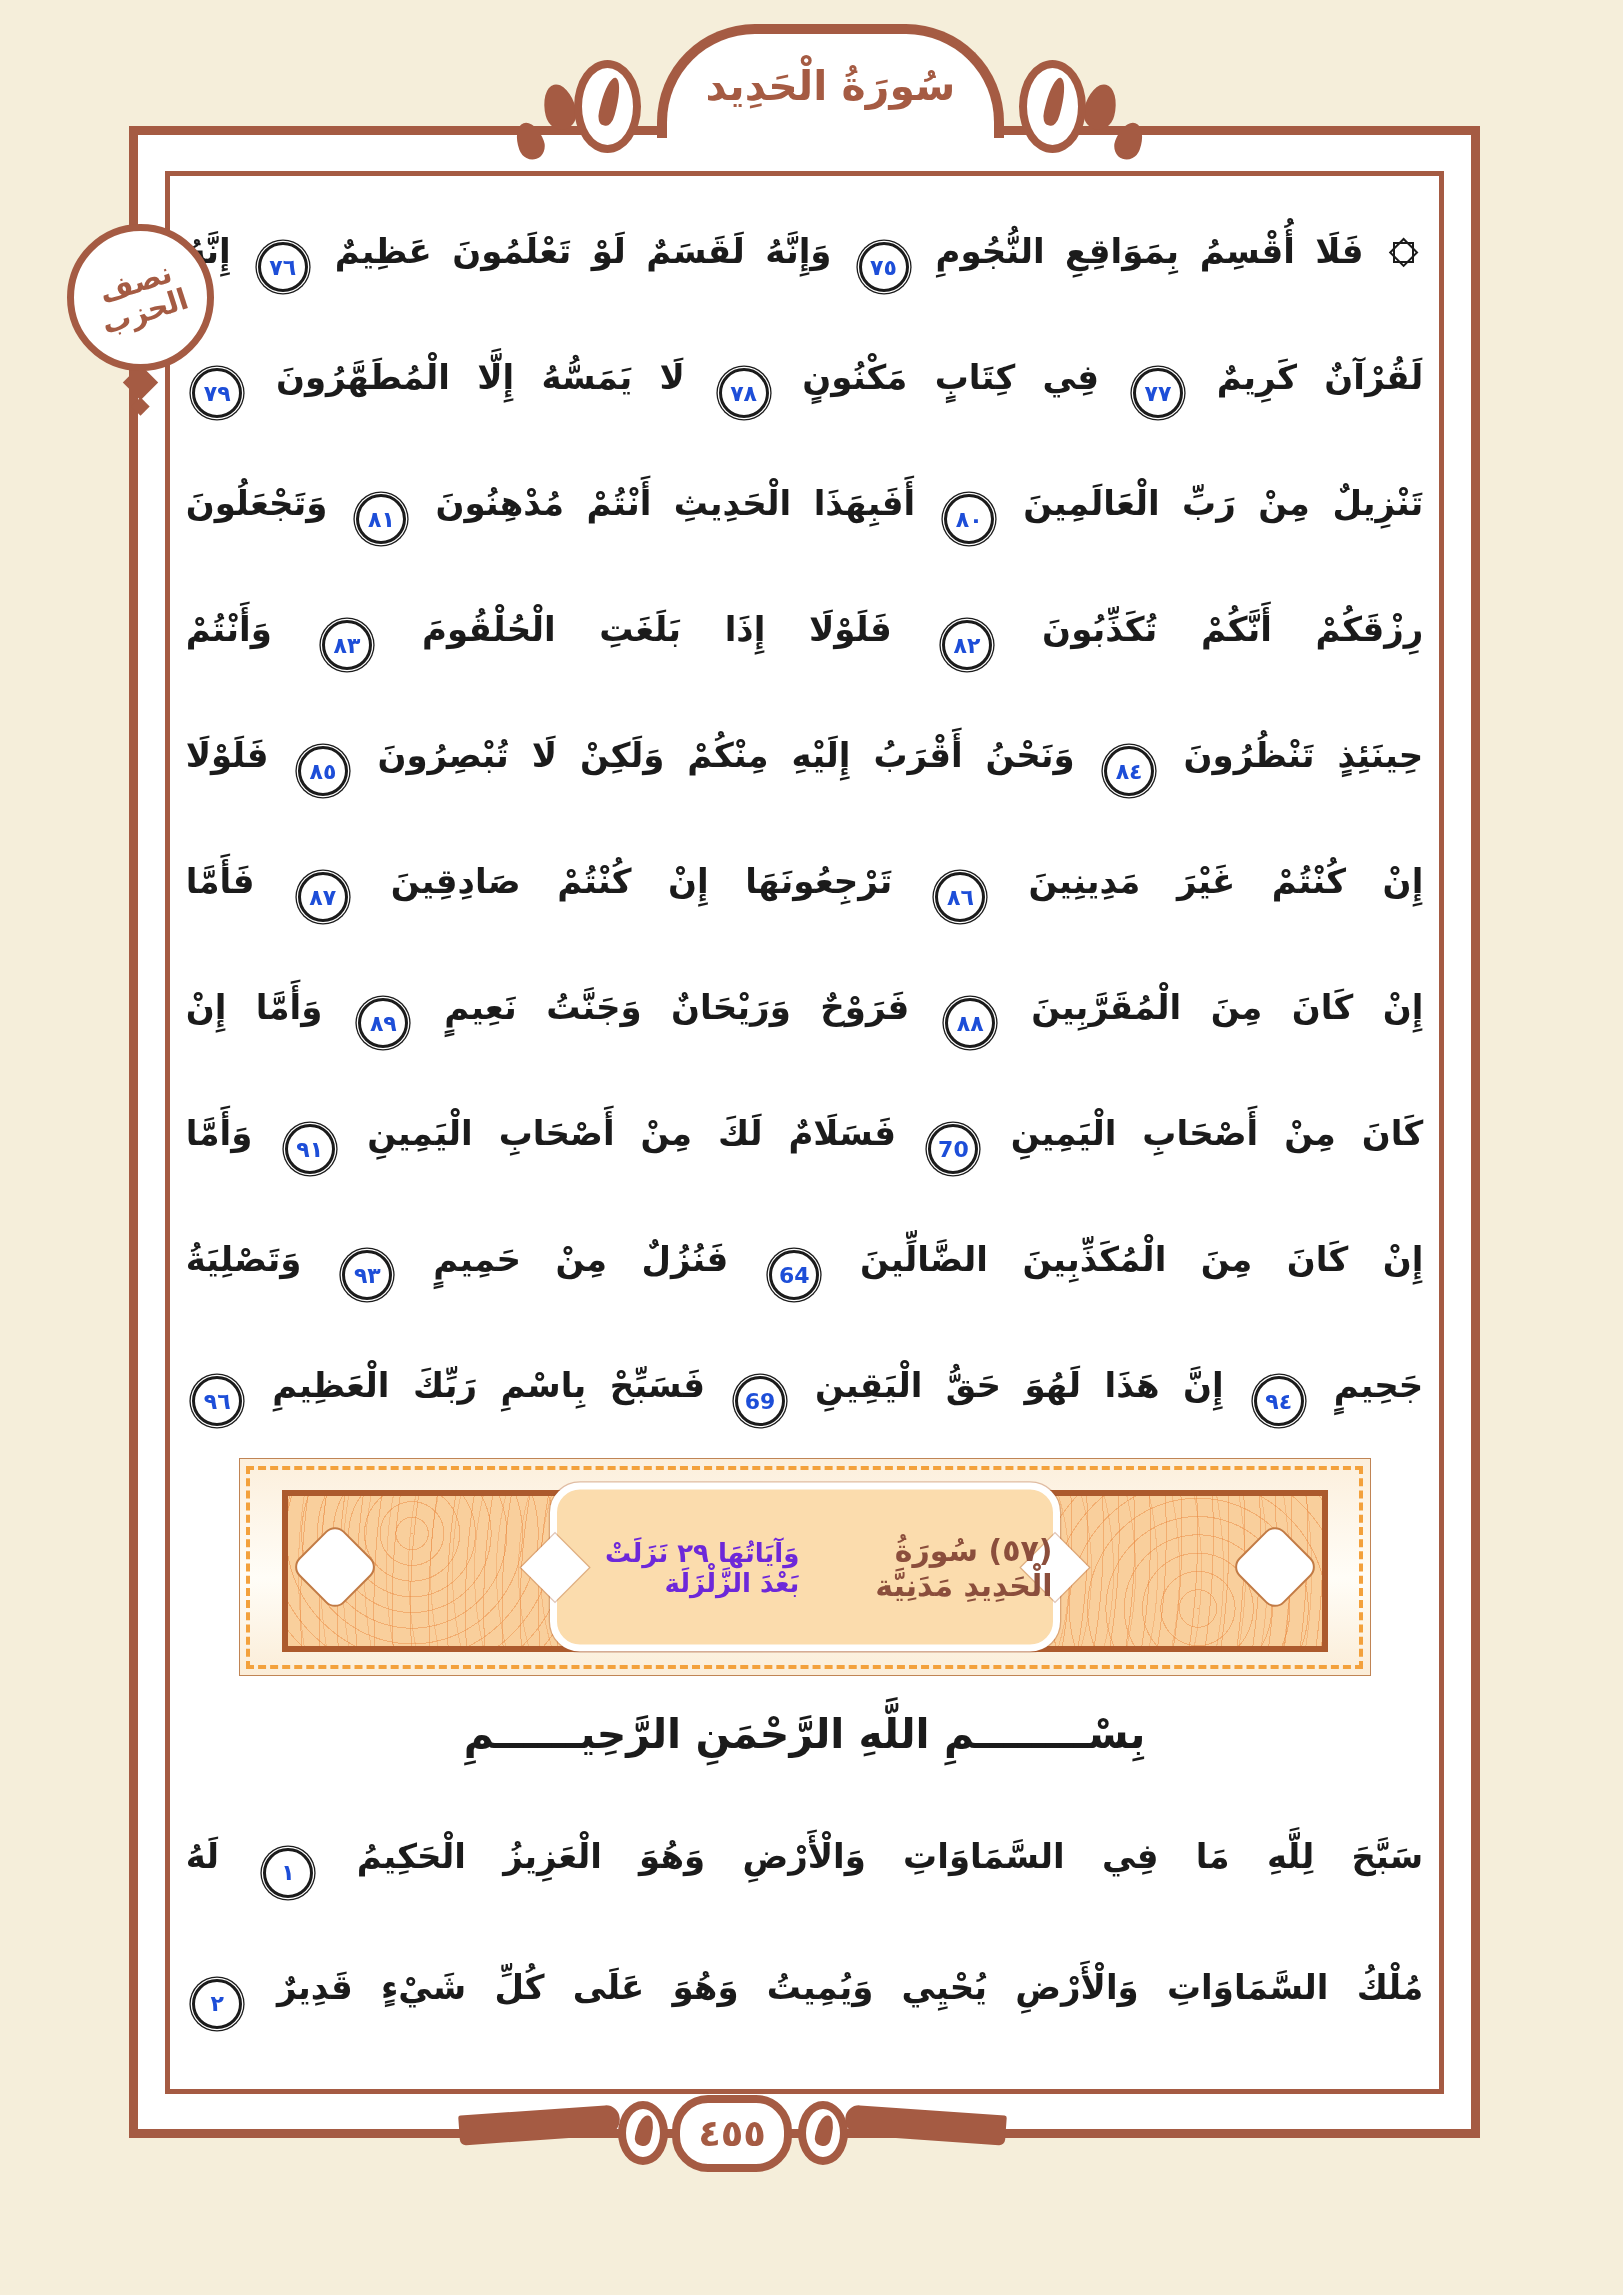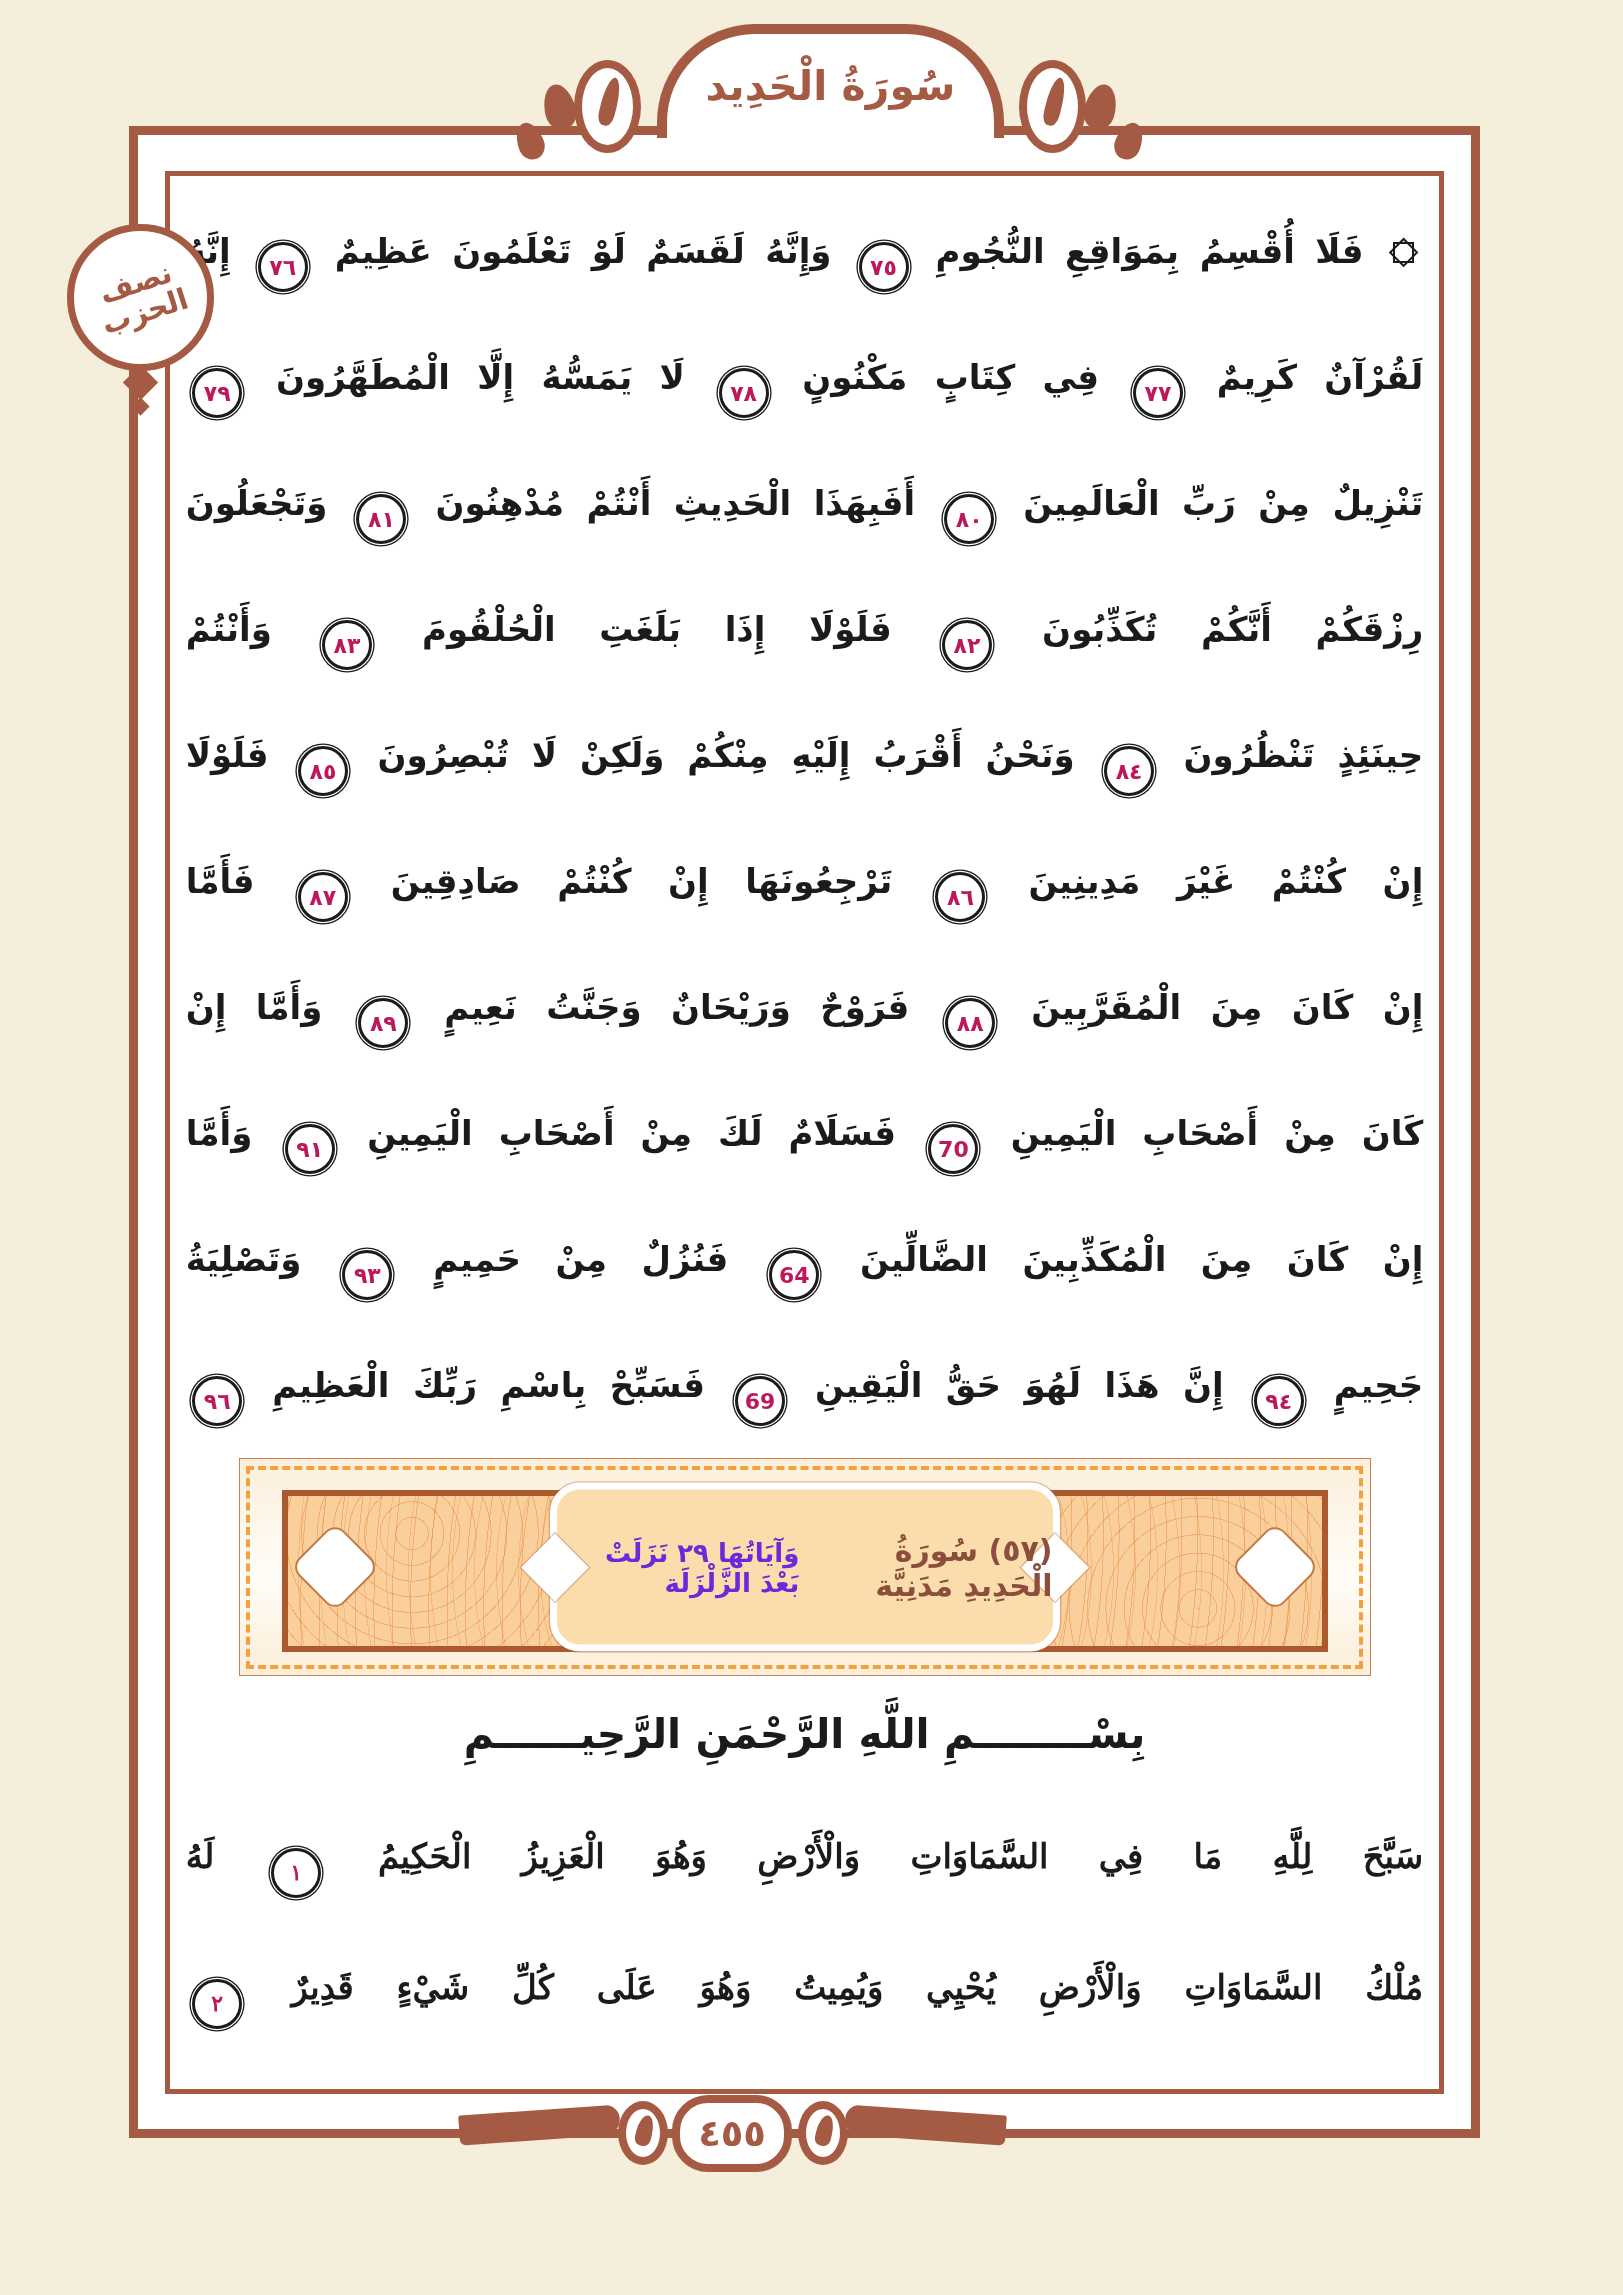--- a/index.html
+++ b/index.html
@@ -66,27 +66,27 @@
     background:#A55B43;transform:rotate(45deg);z-index:2;
   }
 
   
   .qline{
     height:126px;line-height:126px;
     direction:rtl;text-align:justify;text-align-last:justify;
     font-size:34px;font-weight:bold;color:#1B1B1B;
     white-space:normal;overflow:hidden;padding:0 9.2px;
   }
-  .qline-b{height:131px;line-height:131px;font-family:Liberation Serif, serif;}
+  .qline-b{height:131px;line-height:131px;}
   .vnum{
     display:inline-flex;align-items:center;justify-content:center;
     width:50px;height:50px;box-sizing:border-box;
     border:3.3px solid #1B1B1B;border-radius:50%;background:#FFFFFF;
     box-shadow:0 0 0 1.3px #FFFFFF,0 0 0 2.6px #1B1B1B;
-    font-size:22px;font-weight:bold;color:#be185d;
+    font-size:22px;font-weight:bold;color:#1d4ed8;
     vertical-align:-11.8px;margin:0 6.5px;line-height:normal;
   }
   .hizb{
     display:inline-block;width:29px;height:29px;position:relative;
     vertical-align:-3.9px;margin:0 5.2px;
   }
   .hizb::before,.hizb::after{
     content:"";position:absolute;inset:3.9px;border:2.6px solid #1B1B1B;background:transparent;
   }
   .hizb::after{transform:rotate(45deg);}

